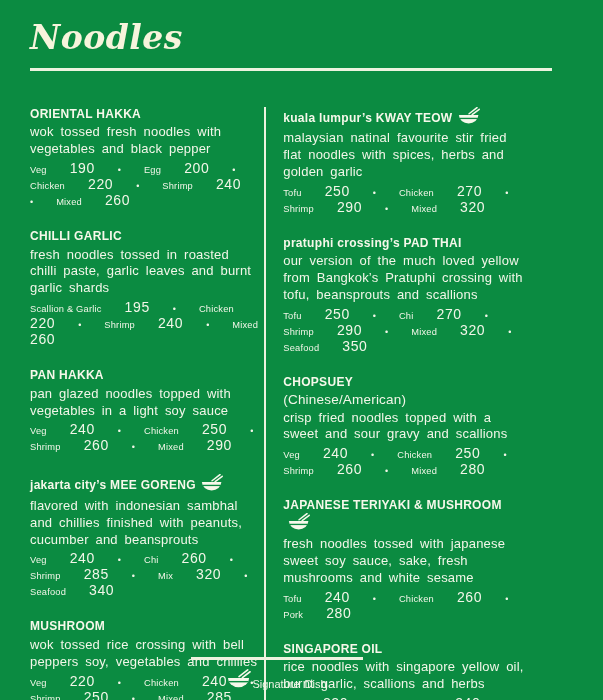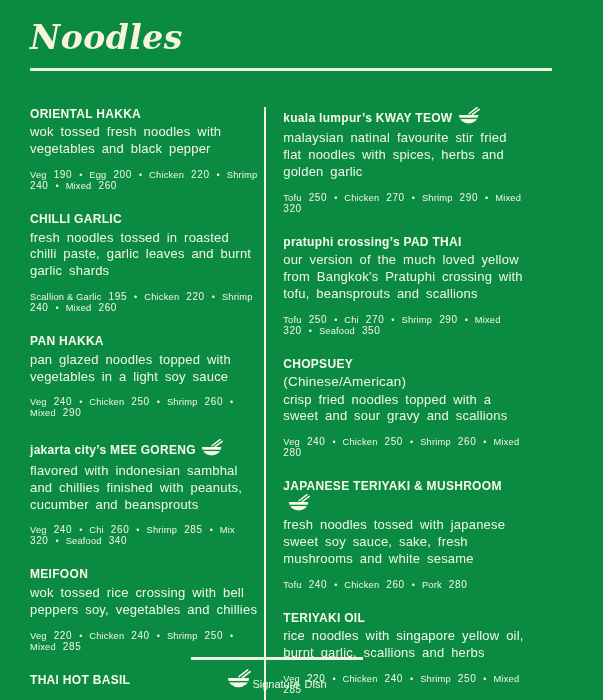--- a/index.html
+++ b/index.html
@@ -56,29 +56,29 @@
   }
   .dish-desc {
     font-size:13px;
     line-height:1.3;
     margin-top:3px;
     word-spacing:3px;
     letter-spacing:0.2px;
     max-width:262px;
   }
   .price-row {
-    margin-top:11px;
+    margin-top:2px;
     display:flex;
     align-items:baseline;
     flex-wrap:wrap;
-    column-gap:7px;
+    column-gap:23px;
     white-space:nowrap;
   }
   .plabel { font-size:9.3px; letter-spacing:0.2px; }
-  .pvalue { font-size:10px; font-weight:normal; letter-spacing:0.6px; }
+  .pvalue { font-size:14px; font-weight:normal; letter-spacing:0.6px; }
   .dot    { font-size:9px; }
   .footer {
     position:absolute;
     left:0; right:0; bottom:8px;
     text-align:center;
   }
   .footer-rule {
     width:172px; height:0;
     border:none;
     border-top:3px solid #edf3df;
@@ -182,21 +182,21 @@
             <span class="dot">•</span>
             <span class="plabel">Mix</span>
             <span class="pvalue">320</span>
             <span class="dot">•</span>
             <span class="plabel">Seafood</span>
             <span class="pvalue">340</span>
           </div>
   </div>
 
   <div class="item">
-    <div class="dish-title"><span>MEIFOON</span></div>
+    <div class="dish-title"><span>MUSHROOM</span></div>
 
     <div class="dish-desc">wok tossed rice crossing with bell peppers soy, vegetables and chillies</div>
     <div class="price-row">
             <span class="plabel">Veg</span>
             <span class="pvalue">220</span>
             <span class="dot">•</span>
             <span class="plabel">Chicken</span>
             <span class="pvalue">240</span>
             <span class="dot">•</span>
             <span class="plabel">Shrimp</span>
@@ -293,21 +293,21 @@
             <span class="dot">•</span>
             <span class="plabel">Chicken</span>
             <span class="pvalue">260</span>
             <span class="dot">•</span>
             <span class="plabel">Pork</span>
             <span class="pvalue">280</span>
           </div>
   </div>
 
   <div class="item">
-    <div class="dish-title"><span>TERIYAKI OIL</span></div>
+    <div class="dish-title"><span>SINGAPORE OIL</span></div>
 
     <div class="dish-desc">rice noodles with singapore yellow oil, burnt garlic, scallions and herbs</div>
     <div class="price-row">
             <span class="plabel">Veg</span>
             <span class="pvalue">220</span>
             <span class="dot">•</span>
             <span class="plabel">Chicken</span>
             <span class="pvalue">240</span>
             <span class="dot">•</span>
             <span class="plabel">Shrimp</span>

